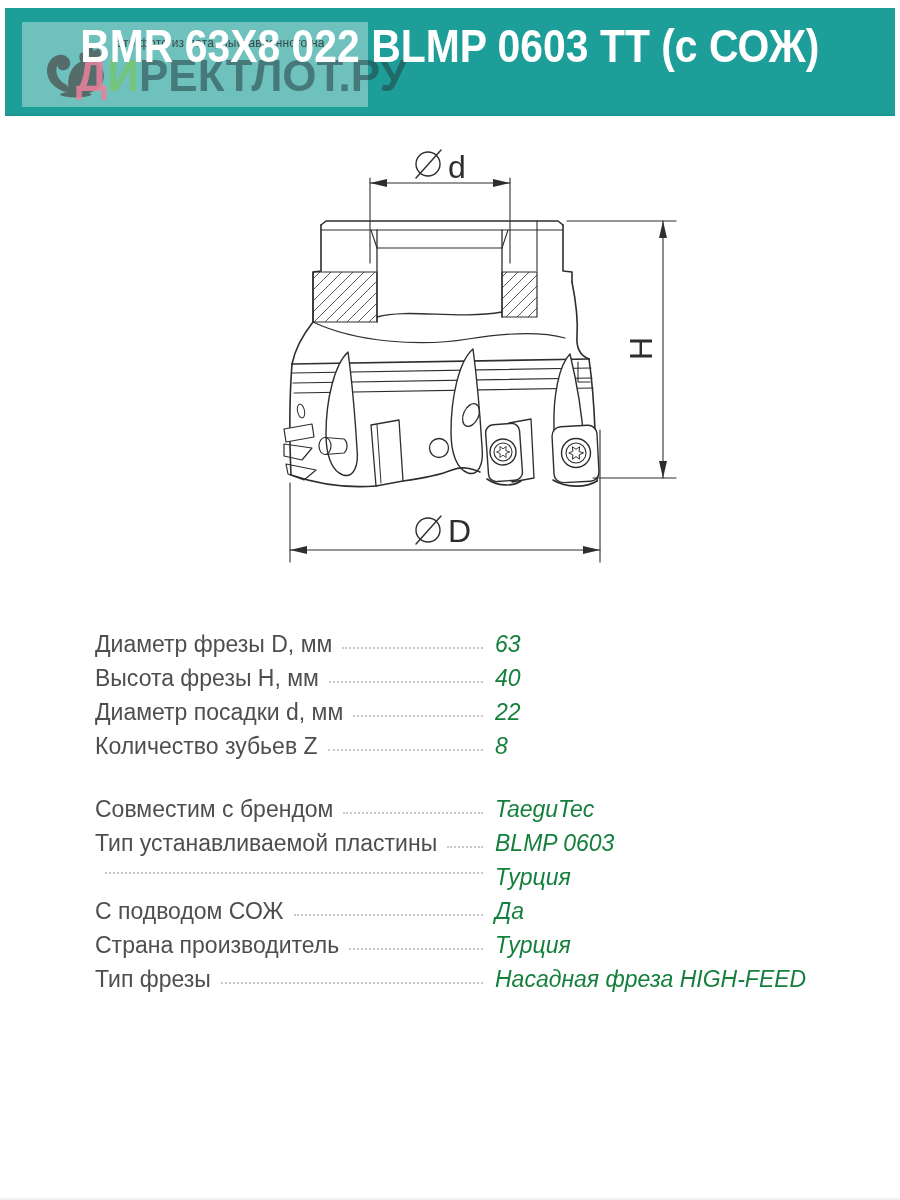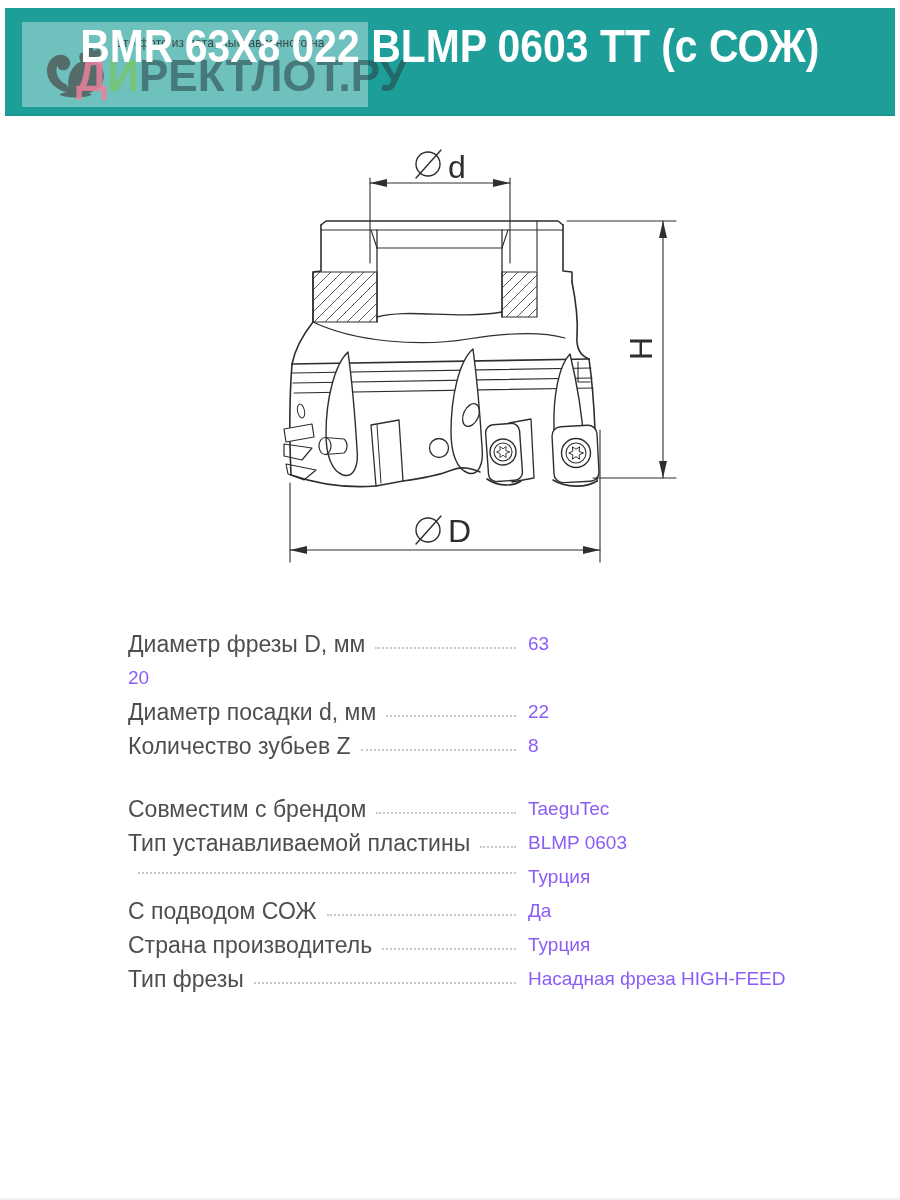--- a/index.html
+++ b/index.html
@@ -37,30 +37,30 @@
   .band-title span{
     display:inline-block;white-space:nowrap;transform:scaleX(0.87);
     transform-origin:50% 50%;
     font-size:47px;font-weight:bold;color:#ffffff;line-height:52px;
   }
   
   .drawing{position:absolute;left:0;top:130px;width:900px;height:480px;}
   .drawing svg{display:block;}
   .dim-text{font-family:"Liberation Sans",sans-serif;font-size:32px;fill:#2e2e2e;}
   
-  .specs{position:absolute;left:95px;top:627px;width:715px;color:#4c4c4c;margin-left:33px;}
+  .specs{position:absolute;left:95px;top:627px;width:715px;color:#4c4c4c;}
   .spec-block2{margin-top:29px;}
   .spec-row{display:flex;height:34px;align-items:center;}
   .spec-left{width:400px;display:flex;align-items:center;flex:0 0 400px;}
   .spec-label{font-size:23px;white-space:nowrap;color:#4e4e4e;}
   .spec-dots{
     flex:1;align-self:flex-end;margin:0 12px 9px 10px;
     border-bottom:2px dotted #c8c8c8;height:0;
   }
-  .spec-value{font-size:19px;color:#8b5cf6;white-space:nowrap;}
+  .spec-value{font-size:23px;color:#15803d;white-space:nowrap;font-style:italic;}
 </style>
 </head>
 <body>
 
 <div class="page">
 
   <div class="band">
     <div class="wm-overlay"></div>
 
     <svg class="wm-squirrel" viewBox="0 0 100 80">
@@ -194,21 +194,25 @@
 
     <div class="spec-block1">
       <div class="spec-row">
         <div class="spec-left">
             <span class="spec-label">Диаметр фрезы D, мм</span>
             <span class="spec-dots"></span>
           </div>
         <span class="spec-value">63</span>
       </div>
       <div class="spec-row">
-        <span class="spec-value">20</span>
+        <div class="spec-left">
+            <span class="spec-label">Высота фрезы H, мм</span>
+            <span class="spec-dots"></span>
+          </div>
+        <span class="spec-value">40</span>
       </div>
       <div class="spec-row">
         <div class="spec-left">
             <span class="spec-label">Диаметр посадки d, мм</span>
             <span class="spec-dots"></span>
           </div>
         <span class="spec-value">22</span>
       </div>
       <div class="spec-row">
         <div class="spec-left">

